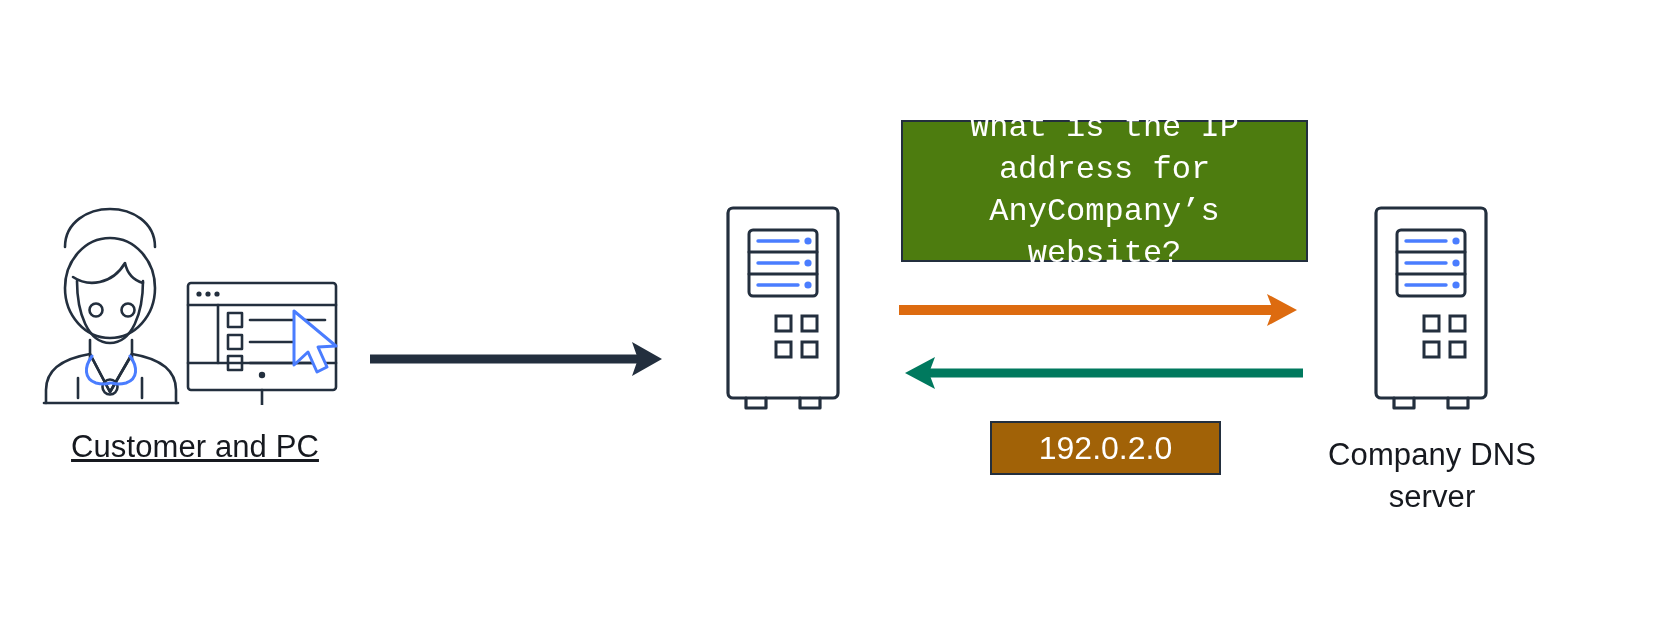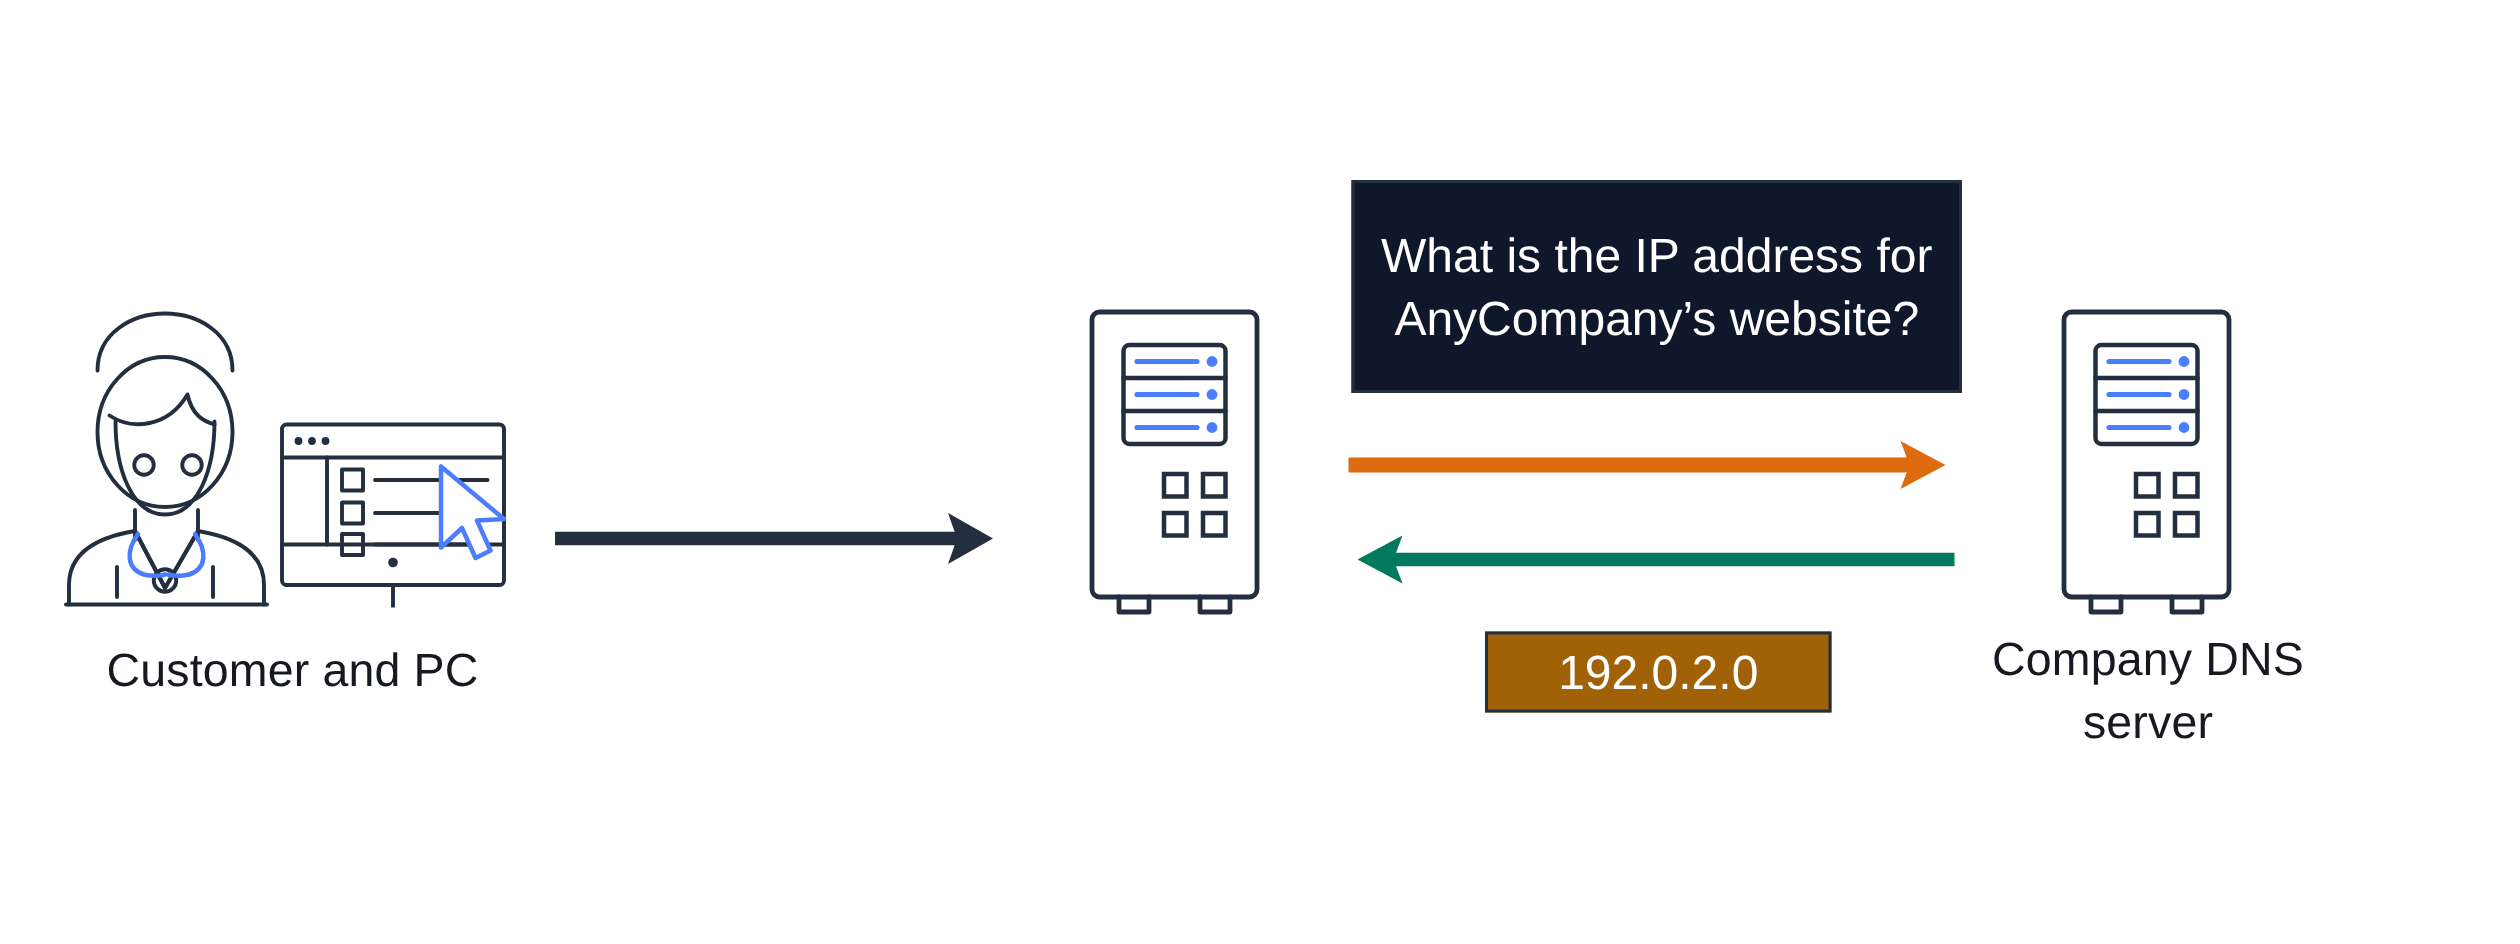--- a/index.html
+++ b/index.html
@@ -45,24 +45,25 @@
     justify-content: center;
     text-align: center;
     font-family: "Liberation Sans", sans-serif;
     white-space: pre-line;
   }
   #question-box {
     left: 901px;
     top: 120px;
     width: 407px;
     height: 142px;
-    background: #0f172a;
+    background: #4d7c0f;
     font-size: 32px;
     line-height: 42px;
     padding: 2px 14px;
+    font-family: Liberation Mono, monospace;
   }
   #answer-box {
     left: 990px;
     top: 421px;
     width: 231px;
     height: 54px;
     background: #a16207;
     font-size: 32px;
     line-height: 36px;
   }
@@ -131,21 +132,21 @@
         <path d="M210 147 L285 147"></path>
         <rect x="188" y="161" width="14" height="14"></rect>
         <path d="M210 168 L285 168"></path>
       </g>
 
       <g>
         <path d="M254 116 L254 170 L268 157 L277 177 L287 172 L278 152 L296 151 Z" fill="#ffffff" stroke="#4A7DFF" stroke-width="3" stroke-linejoin="round"></path>
       </g>
     </svg>
   </div>
-  <div class="caption" style="left:40px; top:426px; width:310px;">Customer and PC</div>
+  <div class="caption" style="left:40px; top:426px; width:310px;text-decoration:underline;">Customer and PC</div>
 
   <svg class="arrow-svg" style="left:370px; top:340px;" width="305" height="38" viewBox="0 0 305 38">
     <path d="M0 19 L278 19" stroke="#232F3E" stroke-width="9" stroke-linecap="butt"></path>
     <path d="M262 2 L292 19 L262 36 L268 19 Z" fill="#232F3E"></path>
   </svg>
 
   <div class="node" style="left:722px; top:203px; width:124px; height:208px;">
     <svg width="124" height="208" viewBox="0 0 124 208">
       <g fill="none" stroke="#232F3E" stroke-width="3.2" stroke-linecap="round" stroke-linejoin="round">
 
@@ -215,16 +216,16 @@
         <circle cx="86" cy="82" r="3.6"></circle>
       </g>
       <g fill="none" stroke="#232F3E" stroke-width="3">
         <rect x="54" y="113" width="15" height="15"></rect>
         <rect x="80" y="113" width="15" height="15"></rect>
         <rect x="54" y="139" width="15" height="15"></rect>
         <rect x="80" y="139" width="15" height="15"></rect>
       </g>
     </svg>
   </div>
-  <div class="caption" style="left:1296px; top:419px; width:272px;">Company DNS
+  <div class="caption" style="left:1296px; top:434px; width:272px;">Company DNS
 server</div>
 
 </div>
 
 </body></html>

